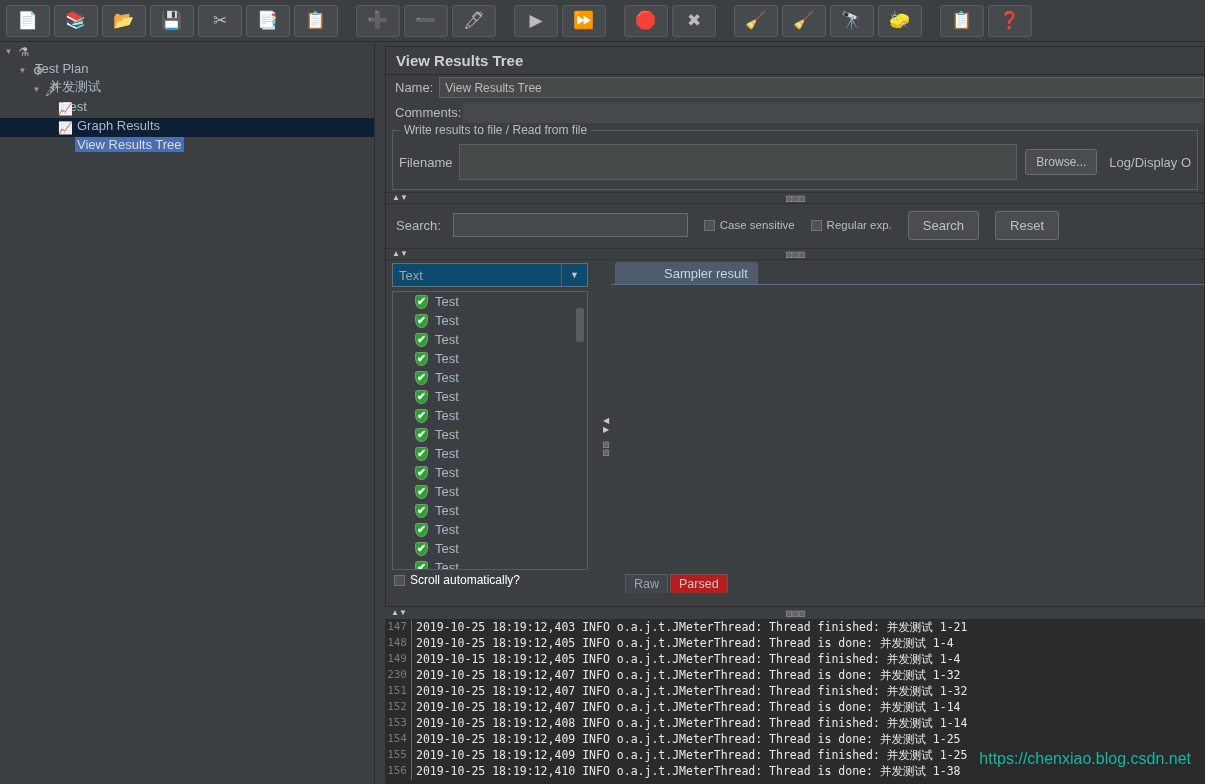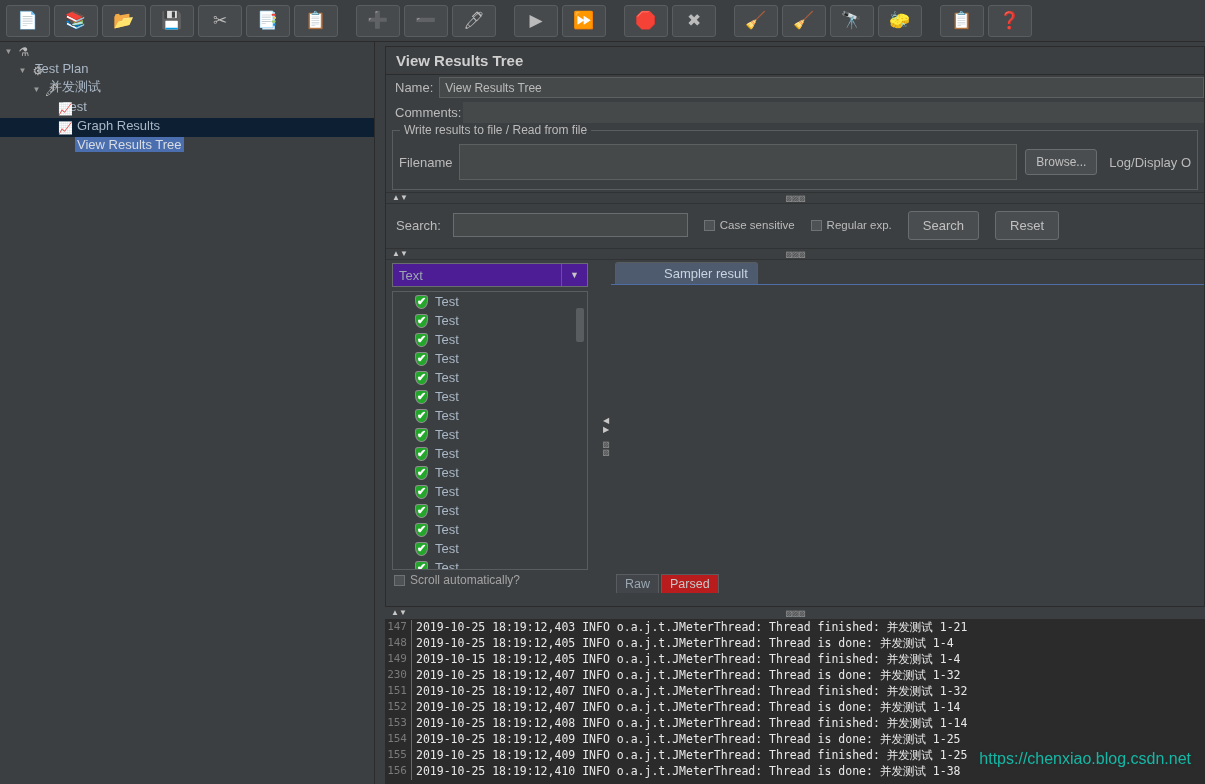--- a/index.html
+++ b/index.html
@@ -98,21 +98,21 @@
   }
   .cbx{ display:flex; align-items:center; margin-left:16px; cursor:pointer; }
   .cbx-box{ width:11px; height:11px; background:#4e5254; border:1px solid #6f7274; margin-right:5px; flex:none; }
   .cbx-lab{ font-size:11.5px; color:#bbbbbb; white-space:nowrap; }
   .sbtn{ margin-left:16px; padding:6px 14px; font-size:13px; }
 
   
   .res-area{ display:flex; height:330px; position:relative; }
   .res-left{ width:215px; position:relative; }
   .combo{
-    margin:3px 0 0 6px; width:196px; height:24px; background:#4c1d95;
+    margin:3px 0 0 6px; width:196px; height:24px; background:#0c4a6e;
     border:1px solid #6a6d6f; display:flex; align-items:center; cursor:pointer;
   }
   .combo-val{ flex:1; padding-left:6px; font-size:13px; color:#9aa7b0; }
   .combo-arrow{ width:26px; text-align:center; font-size:9px; color:#c6c6c6; border-left:1px solid #5e6060; line-height:22px; }
   .res-list{
     margin:4px 0 0 6px; width:196px; height:279px; background:#3c3f41;
     border:1px solid #5a5d5f; overflow:hidden; position:relative;
   }
   .res-item{ display:flex; align-items:center; height:19px; padding-left:22px; }
   .shield{
@@ -123,39 +123,39 @@
   .shield::after{
     content:"✔"; position:absolute; left:1px; top:-2px;
     font-size:11px; color:#ffffff; line-height:14px; font-weight:bold;
   }
   .res-lab{ font-size:13px; color:#a9b7c6; }
   .res-scroll{
     position:absolute; right:3px; top:16px; width:8px; height:34px;
     background:#5a5d5f; border-radius:2px;
   }
   .auto-row{ display:flex; align-items:center; margin:3px 0 0 8px; }
-  .auto-lab{ font-size:12px; color:#a3a3a3; white-space:nowrap; }
+  .auto-lab{ font-size:12px; color:#ffffff; white-space:nowrap; }
 
   .vsplit{
     width:10px; position:relative; background:#3c3f41;
     display:flex; flex-direction:column; align-items:center; justify-content:center;
   }
   .vsplit .va{ font-size:8px; color:#c8c8c8; line-height:9px; }
   .vsplit .vgrip{ position:absolute; top:180px; font-size:8px; color:#9a9a9a; writing-mode:vertical-rl; letter-spacing:-1px; }
 
   .res-right{ flex:1; position:relative; }
   .tabs{ display:flex; align-items:flex-end; height:24px; padding-left:4px; }
   .tab{
     background:#4b4e50; border:1px solid #5a5d5f; border-bottom:none;
     padding:3px 9px; font-size:13px; color:#9aa7b0; cursor:pointer;
     border-radius:3px 3px 0 0; margin-right:2px;
   }
   .tab.active{ background:#4e5a6e; color:#c8d4e0;padding-left:48px; }
   .tab-body{ height:300px; border-top:1px solid #4f6ea8; background:#3c3f41; }
-  .raw-tabs{ position:absolute; left:5px; bottom:-3px; display:flex; }
+  .raw-tabs{ position:absolute; left:14px; bottom:-3px; display:flex; }
   .raw-tab{
     background:#42454a; border:1px solid #5a5d5f; border-bottom:none;
     padding:2px 8px; font-size:12.5px; color:#9aa7b0; cursor:pointer; margin-right:2px;
   }
   .raw-tab.active{ background:#b91c1c; color:#c8c8c8; }
 
   
   .logpane{
     position:absolute; left:385px; bottom:0; width:820px; height:178px;
     background:#2b2b2b; border-top:1px solid #2b2b2b; overflow:hidden;

